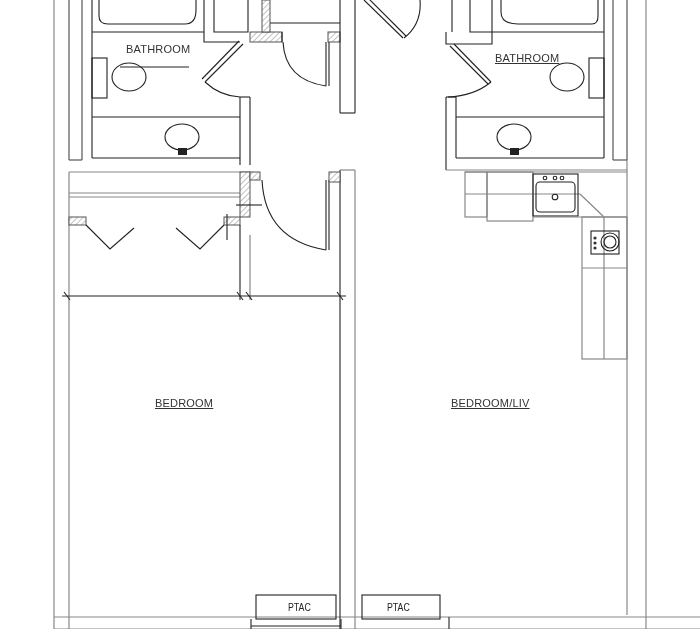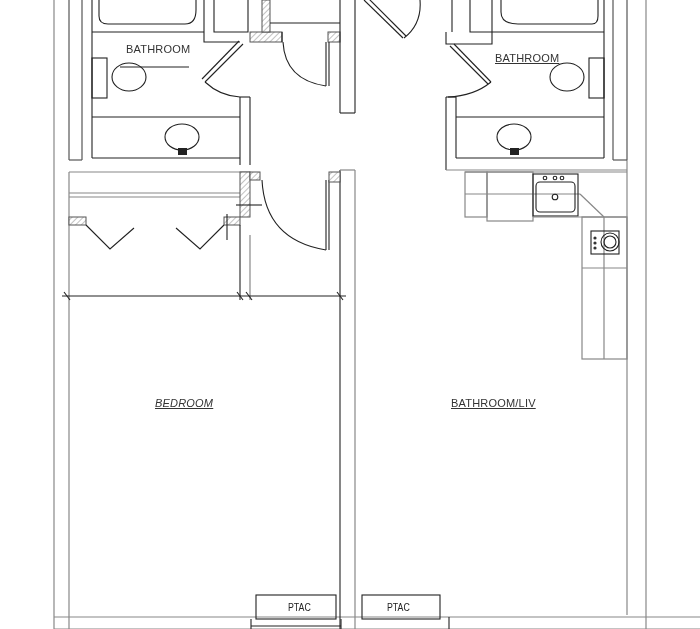--- a/index.html
+++ b/index.html
@@ -181,17 +181,17 @@
     <rect class="wd" x="362" y="595" width="78" height="24"></rect>
     <line class="wd" x1="251" y1="619" x2="251" y2="629"></line>
     <line class="wd" x1="341" y1="619" x2="341" y2="629"></line>
     <line class="wd" x1="251" y1="626" x2="341" y2="626"></line>
     <line class="wd" x1="449" y1="617" x2="449" y2="629"></line>
   </g>
 </svg>
 
 <div class="lbl nou" style="left:126px; top:43px;">BATHROOM</div>
 <div class="lbl" style="left:495px; top:52px;">BATHROOM</div>
-<div class="lbl" style="left:155px; top:397px;font-style:italic;">BEDROOM</div>
-<div class="lbl" style="left:451px; top:397px;">BATHROOM/LIV</div>
+<div class="lbl" style="left:155px; top:397px;">BEDROOM</div>
+<div class="lbl" style="left:451px; top:397px;">BEDROOM/LIV</div>
 
 <div class="ptac" style="left:288px; top:601px;">PTAC</div>
 <div class="ptac" style="left:387px; top:601px;">PTAC</div>
 
 </body></html>

